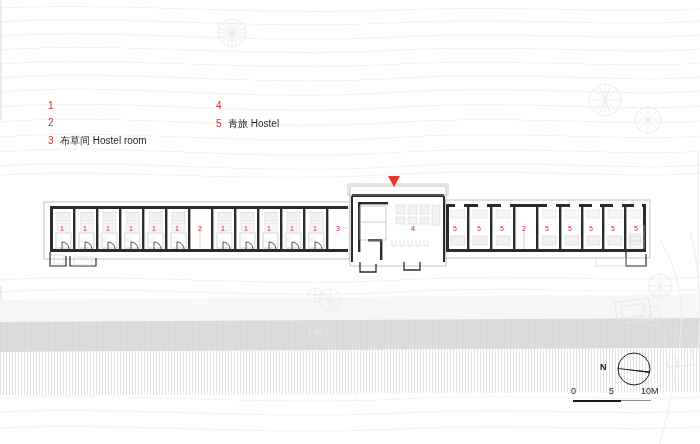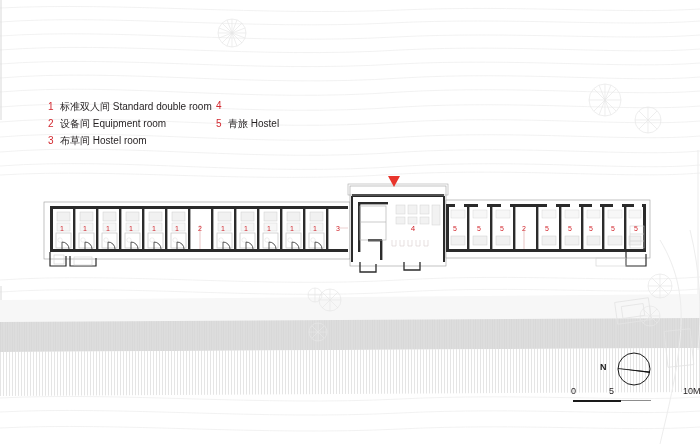--- a/index.html
+++ b/index.html
@@ -100,21 +100,21 @@
     height: 22px;
   }
   .scale-tick-label {
     position: absolute;
     top: 0;
     font-size: 9px;
     color: #231f20;
   }
   #scale-0  { left: 6px; }
   #scale-5  { left: 44px; }
-  #scale-10 { left: 76px; margin-left: 42px; }
+  #scale-10 { left: 76px; }
   #scale-rule {
     position: absolute;
     left: 8px;
     top: 14px;
     width: 48px;
     height: 2px;
     background: #1a1a1a;
   }
   #scale-rule-thin {
     position: absolute;
@@ -236,25 +236,23 @@
       <rect x="616" y="300" width="34" height="22" transform="rotate(-8 633 311)"></rect>
       <rect x="622" y="305" width="22" height="12" transform="rotate(-8 633 311)"></rect>
       <rect x="666" y="330" width="26" height="36" transform="rotate(-6 679 348)"></rect>
     </g>
   </svg>
 
   <div id="legend">
     <div class="legend-col left">
       <div class="legend-row">
         <span class="legend-num">1</span>
-        <span class="legend-label">标准双人间 Standard double room</span>
       </div>
       <div class="legend-row">
         <span class="legend-num">2</span>
-        <span class="legend-label">设备间 Equipment room</span>
       </div>
       <div class="legend-row">
         <span class="legend-num">3</span>
         <span class="legend-label">布草间 Hostel room</span>
       </div>
     </div>
     <div class="legend-col right">
       <div class="legend-row">
         <span class="legend-num">4</span>
       </div>

